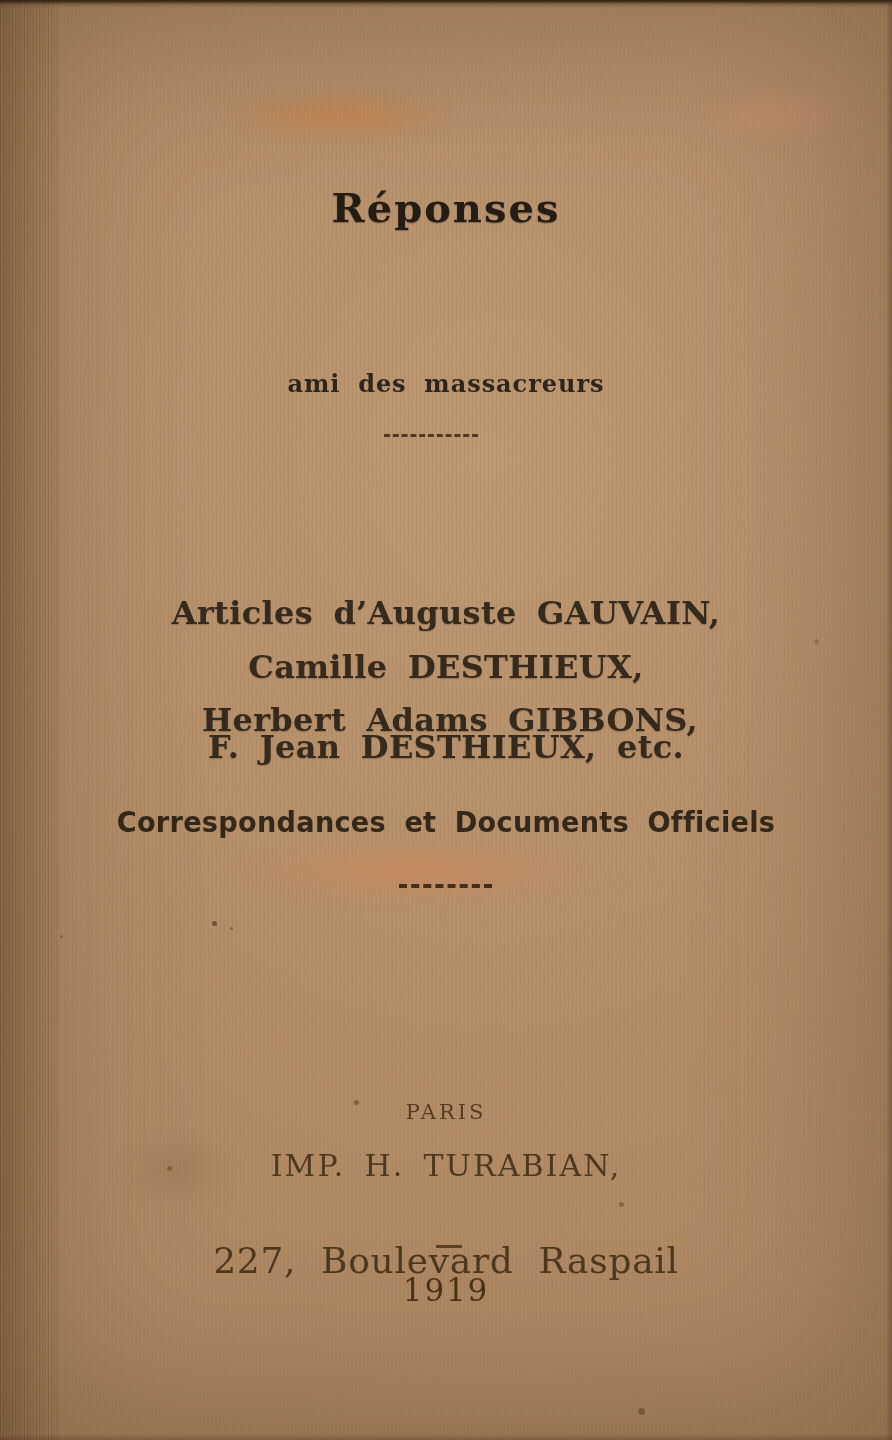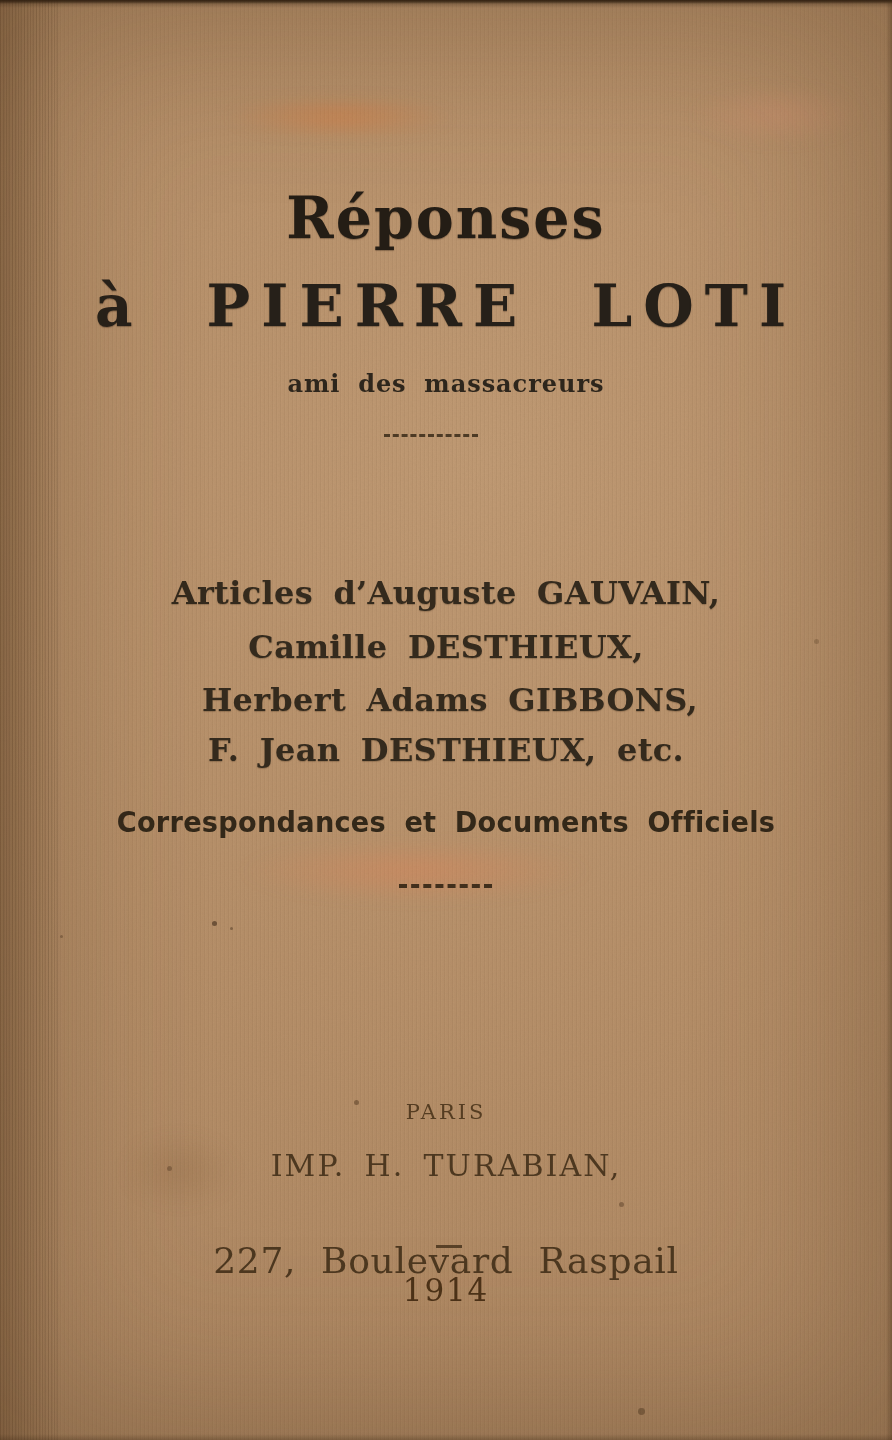--- a/index.html
+++ b/index.html
@@ -83,21 +83,21 @@
       640px 1410px 0 2px rgba(60, 40, 20, 0.40),
       60px  935px 0 0   rgba(60, 40, 20, 0.35),
       815px 640px 0 1px rgba(70, 46, 24, 0.25);
   }
 
   
   .txt { position: absolute; left: 0; right: 0; text-align: center; white-space: nowrap; }
 
   .title-1 {
     top: 184px;
-    font-size: 57px; font-weight: 700; color: #241d15;
+    font-size: 40px; font-weight: 700; color: #241d15;
     letter-spacing: 2px;
     text-shadow: 0 1px 1px rgba(46, 30, 16, 0.35);
   }
   .title-2 {
     top: 272px;
     font-size: 58px; font-weight: 700; color: #262019;
     letter-spacing: 0.19em; word-spacing: 0.55em;
     text-shadow: 0 1px 1px rgba(46, 30, 16, 0.35);
   }
   .subtitle {
@@ -114,25 +114,26 @@
   .rule-2 {
     top: 884px; left: 399px; width: 93px;
     border-top: 4px dashed rgba(48, 34, 18, 0.88);
   }
 
   .author-line {
     position: absolute; left: 0; right: 0; text-align: center; white-space: nowrap;
     font-size: 32px; font-weight: 700; color: #342a1d;
     word-spacing: 0.28em; letter-spacing: 0.01em;
     text-shadow: 0 1px 1px rgba(46, 30, 16, 0.25);
+    margin-top: 20px;
   }
   .author-1 { top: 574px; }
   .author-2 { top: 628px; }
   .author-3 { top: 681px; padding-left: 8px; }
-  .author-4 { top: 731px; }
+  .author-4 { top: 708px; }
 
   .collection-note {
     top: 806px;
     font-family: "DejaVu Sans", "Liberation Sans", sans-serif;
     font-size: 28px; font-weight: 700; color: #332819;
     word-spacing: 0.32em; letter-spacing: 0.01em;
     transform: scaleX(0.97);
   }
 
   .imprint-city {
@@ -178,40 +179,39 @@
   <div class="ribs"></div>
   <div class="spine"></div>
 
   <div class="stain stain-1"></div>
   <div class="stain stain-2"></div>
   <div class="stain stain-3"></div>
   <div class="stain stain-4"></div>
   <div class="specks"></div>
 
   <div class="txt title-1">Réponses</div>
-  <div class="txt title-2">à PIERRE LOTI</div>
   <div class="txt subtitle">ami des massacreurs</div>
 
   <div class="rule rule-1"></div>
 
   <div class="author-line author-1">Articles d’Auguste GAUVAIN,</div>
   <div class="author-line author-2">Camille DESTHIEUX,</div>
   <div class="author-line author-3">Herbert Adams GIBBONS,</div>
   <div class="author-line author-4">F. Jean DESTHIEUX, etc.</div>
 
   <div class="txt collection-note">Correspondances et Documents Officiels</div>
 
   <div class="rule rule-2"></div>
 
   <div class="txt imprint-city">PARIS</div>
   <div class="txt imprint-printer">IMP. H. TURABIAN,</div>
   <div class="txt imprint-address">227, Boulevard Raspail</div>
 
   <div class="imprint-dash"></div>
 
-  <div class="txt imprint-year">1914</div>
+  <div class="txt imprint-year">1919</div>
 
   <div class="top-edge"></div>
   <div class="right-edge"></div>
   <div class="bottom-edge"></div>
   <div class="vignette"></div>
 
 </div>
 
 </body></html>

